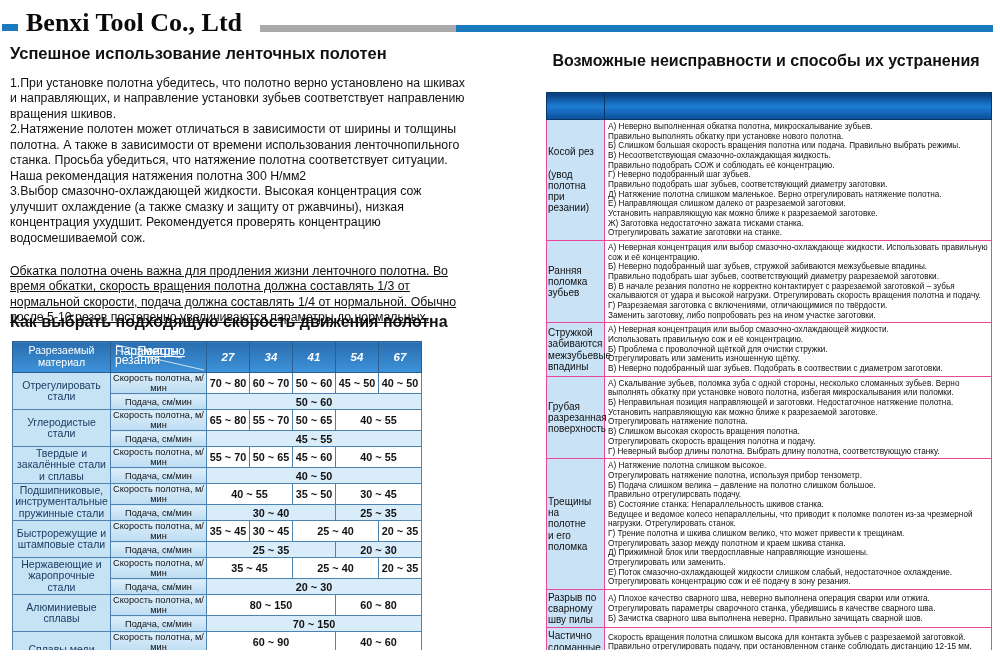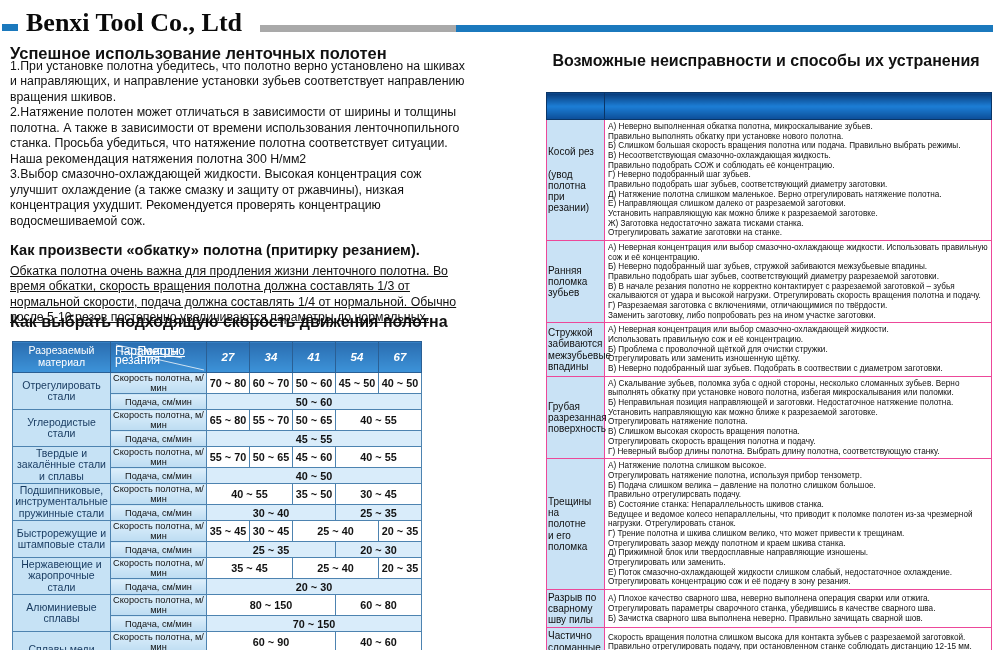--- a/index.html
+++ b/index.html
@@ -7,21 +7,21 @@
         font-family:"Liberation Sans","DejaVu Sans",sans-serif;color:#111;}
   
   .brand-dash{position:absolute;left:2px;top:24px;width:16px;height:7px;background:#1b79bd;}
   .brand-title{position:absolute;left:26px;top:8px;font-family:"Liberation Serif","DejaVu Serif",serif;
                font-weight:bold;font-size:26px;color:#0a0a0a;}
   .rule-gray{position:absolute;left:260px;top:25px;width:196px;height:7px;background:#a9a9a9;}
   .rule-blue{position:absolute;left:456px;top:25px;width:537px;height:7px;background:#1b79bd;}
 
   
   .h1{position:absolute;left:10px;top:44px;font-size:16.5px;font-weight:bold;}
-  .p1{position:absolute;left:10px;top:59px;width:462px;font-size:12.3px;line-height:1.26;white-space:pre-line;}
+  .p1{position:absolute;left:10px;top:76px;width:462px;font-size:12.3px;line-height:1.26;white-space:pre-line;}
   .h2{position:absolute;left:10px;top:242px;font-size:14.6px;font-weight:bold;}
   .p2{position:absolute;left:10px;top:264px;width:470px;font-size:12.3px;line-height:1.26;text-decoration:underline;}
   .h3{position:absolute;left:10px;top:313px;font-size:16px;font-weight:bold;}
 
   
   table.speed{position:absolute;left:12px;top:341px;width:409px;border-collapse:collapse;table-layout:fixed;
               font-size:10.5px;}
   table.speed td{border:1px solid #4d83b0;padding:0 1px;text-align:center;vertical-align:middle;overflow:hidden;}
   table.speed tr.hd td{height:30px;background:linear-gradient(180deg,#2a6db0,#3d93d9);color:#fff;border-color:#2a5f94;}
   td.hd-num{font-weight:bold;font-style:italic;font-size:11.5px;}
@@ -53,21 +53,20 @@
 
   <div class="brand-dash"></div>
   <div class="brand-title">Benxi Tool Co., Ltd</div>
   <div class="rule-gray"></div>
   <div class="rule-blue"></div>
 
   <div class="h1">Успешное использование ленточных полотен</div>
   <div class="p1">1.При установке полотна убедитесь, что полотно верно установлено на шкивах и направляющих, и направление установки зубьев соответствует направлению вращения шкивов.
 2.Натяжение полотен может отличаться в зависимости от ширины и толщины полотна. А также в зависимости от времени использования ленточнопильного станка. Просьба убедиться, что натяжение полотна соответствует ситуации. Наша рекомендация натяжения полотна 300 Н/мм2
 3.Выбор смазочно-охлаждающей жидкости. Высокая концентрация сож улучшит охлаждение (а также смазку и защиту от ржавчины), низкая концентрация ухудшит. Рекомендуется проверять концентрацию водосмешиваемой сож.</div>
-  <div class="h2">Как произвести «обкатку» полотна (притирку резанием).</div>
   <div class="p2">Обкатка полотна очень важна для продления жизни ленточного полотна. Во время обкатки, скорость вращения полотна должна составлять 1/3 от нормальной скорости, подача должна составлять 1/4 от нормальной. Обычно после 5-10 резов постепенно увеличиваются параметры до нормальных.</div>
   <div class="h3">Как выбрать подходящую скорость движения полотна</div>
 
   <table class="speed">
     <colgroup>
       <col style="width:98px">
         <col style="width:96px">
       <col style="width:43px">
         <col style="width:43px">
         <col style="width:43px">

